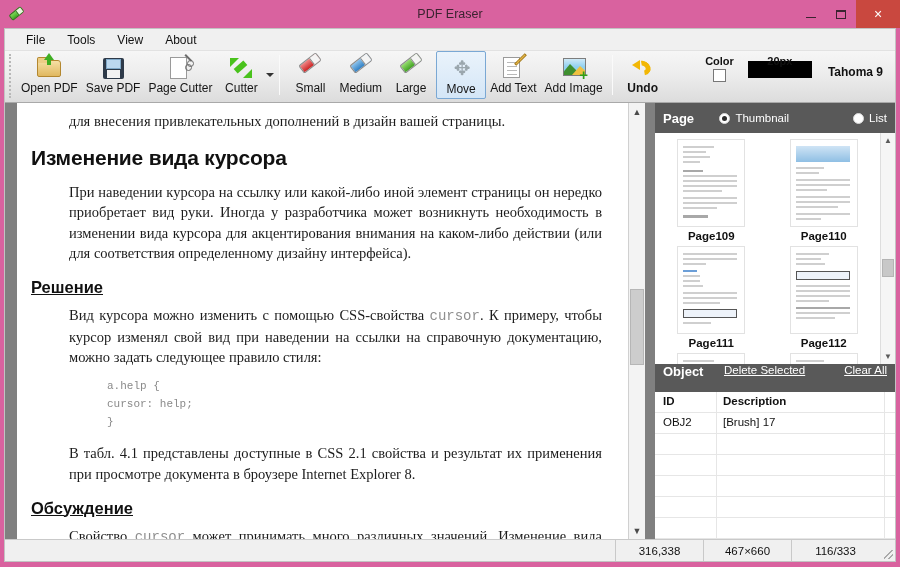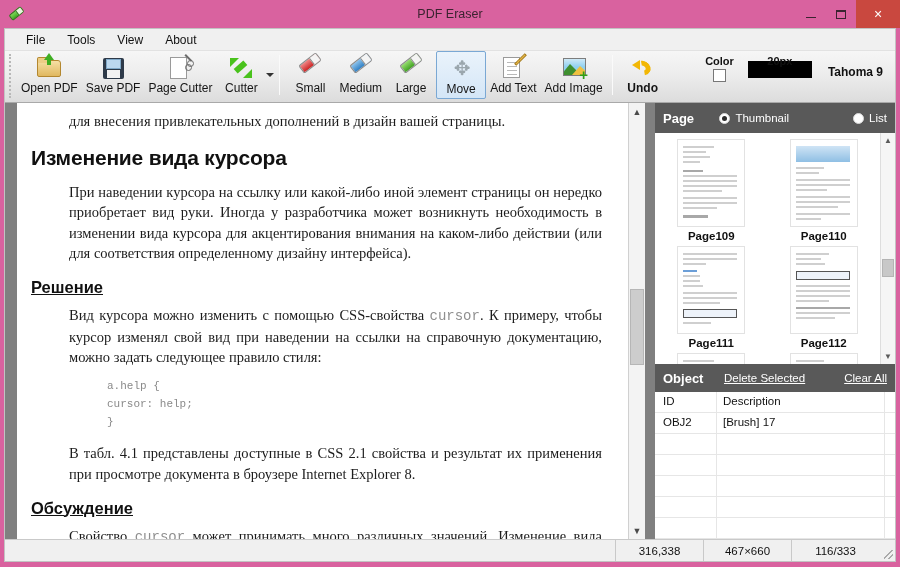--- a/index.html
+++ b/index.html
@@ -241,26 +241,26 @@
   .tl.img { height:16px; background:linear-gradient(#cfe4f5,#8fbfe4); }
   .thumb-cap { font-size:11.5px; font-weight:bold; color:#111; margin-top:3px; }
   .thumb-sb { flex:0 0 15px; background:#f5f5f5; border-left:1px solid #ddd;
     display:flex; flex-direction:column; align-items:center; }
   .thumb-sb .sb-arrow { height:15px; font-size:8px; color:#5a5a5a;
     display:flex; align-items:center; justify-content:center; width:100%;}
   .thumb-sb .sb-track{flex:1 1 auto;width:100%;position:relative;}
   .thumb-sb .sb-thumb{position:absolute;left:1px;right:1px;background:#c8c8c8;border:1px solid #b4b4b4;}
 
   .obj-hd { height: 28px; flex:0 0 28px; background:#595959; color:#fff;
-    display:flex; align-items:center; padding: 0 8px; }
+    display:flex; align-items:flex-start; padding: 0 8px; }
   .obj-links { margin-left:auto; display:flex;gap:21px; }
   .obj-link { font-size:11.5px; color:#fff; text-decoration: underline; margin-left: 18px; }
   .obj-table { flex: 0 0 auto; background:#fff; }
   .obj-row { display:flex; height: 21px; border-bottom:1px solid #e6e6e6; }
-  .obj-row.hdr { font-weight: normal; }
+  .obj-row.hdr { font-weight: bold; }
   .obj-c1 { flex:0 0 62px; font-size:11.5px; color:#111; padding: 3px 0 0 8px;
     border-right:1px solid #e6e6e6; }
   .obj-c2 { flex:1 1 auto; font-size:11.5px; color:#111; padding: 3px 0 0 6px;
     border-right:1px solid #e6e6e6; }
   .obj-c3 { flex:0 0 10px; }
   .obj-fill { flex:1 1 auto; background:#fff; display:flex; flex-direction:column; }
 
   
   .statusbar {
     height: 22px; flex:0 0 22px; background:#f0f0f0;

